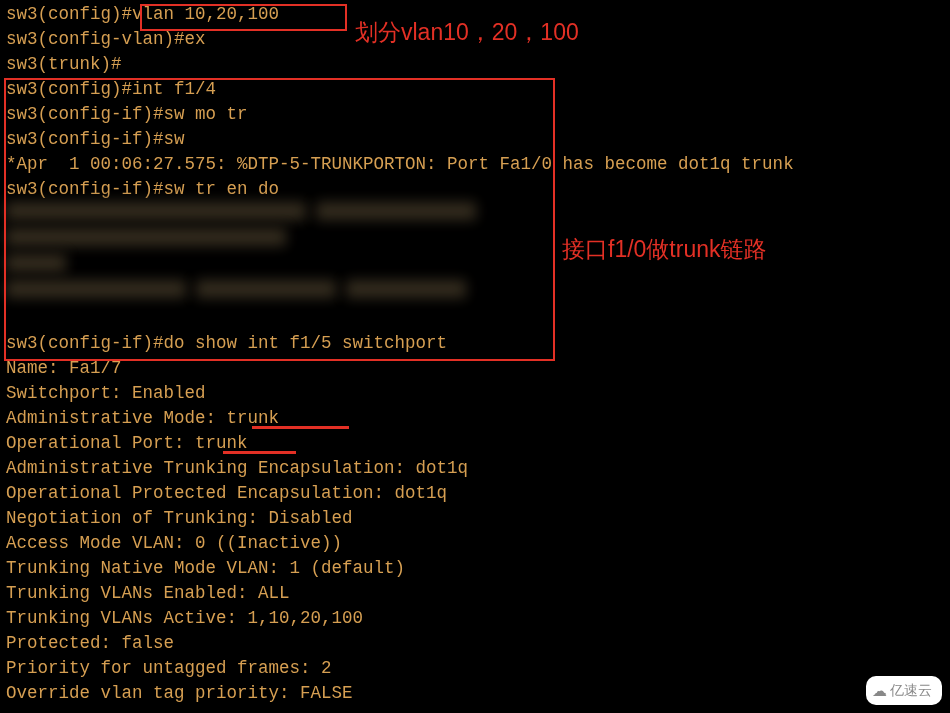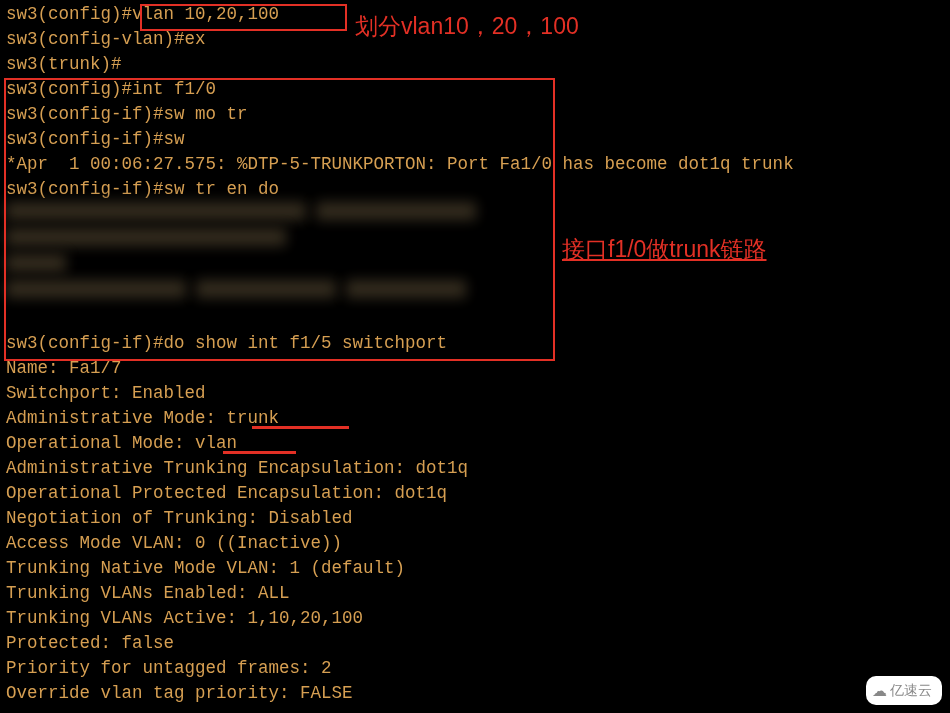--- a/index.html
+++ b/index.html
@@ -67,53 +67,53 @@
     font-size: 15px;
     color: #888;
   }
 </style>
 </head>
 <body>
 
 <div class="line">sw3(config)#vlan 10,20,100</div>
 <div class="line">sw3(config-vlan)#ex</div>
 <div class="line">sw3(trunk)#</div>
-<div class="line">sw3(config)#int f1/0</div>
+<div class="line">sw3(config)#int f1/4</div>
 <div class="line">sw3(config-if)#sw mo tr</div>
 <div class="line">sw3(config-if)#sw</div>
 <div class="line">*Apr  1 00:06:27.575: %DTP-5-TRUNKPORTON: Port Fa1/0 has become dot1q trunk</div>
 <div class="line">sw3(config-if)#sw tr en do</div>
 
 <div class="line"><span class="blur" style="width:300px;height:18px"></span><span class="blur" style="width:160px;height:18px"></span></div>
 <div class="line"><span class="blur" style="width:280px;height:18px"></span></div>
 <div class="line"><span class="blur" style="width:60px;height:18px"></span></div>
 <div class="line"><span class="blur" style="width:180px;height:18px"></span><span class="blur" style="width:140px;height:18px"></span><span class="blur" style="width:120px;height:18px"></span></div>
 <div class="line">&nbsp;</div>
 
 <div class="line">sw3(config-if)#do show int f1/5 switchport</div>
 <div class="line">Name: Fa1/7</div>
 <div class="line">Switchport: Enabled</div>
 <div class="line">Administrative Mode: trunk</div>
-<div class="line">Operational Mode: vlan</div>
+<div class="line">Operational Port: trunk</div>
 <div class="line">Administrative Trunking Encapsulation: dot1q</div>
 <div class="line">Operational Protected Encapsulation: dot1q</div>
 <div class="line">Negotiation of Trunking: Disabled</div>
 <div class="line">Access Mode VLAN: 0 ((Inactive))</div>
 <div class="line">Trunking Native Mode VLAN: 1 (default)</div>
 <div class="line">Trunking VLANs Enabled: ALL</div>
 <div class="line">Trunking VLANs Active: 1,10,20,100</div>
 <div class="line">Protected: false</div>
 <div class="line">Priority for untagged frames: 2</div>
 <div class="line">Override vlan tag priority: FALSE</div>
 
 <div class="box1" style="left:140px; top:4px; width:207px; height:27px;"></div>
 <div class="box1" style="left:4px; top:78px; width:551px; height:283px;"></div>
 
-<div class="annot" style="left:355px; top:14px;">划分vlan10，20，100</div>
-<div class="annot" style="left:562px; top:237px;text-decoration:underline;">接口f1/0做trunk链路</div>
+<div class="annot" style="left:355px; top:20px;">划分vlan10，20，100</div>
+<div class="annot" style="left:562px; top:237px;">接口f1/0做trunk链路</div>
 
 <div class="underline-red" style="left:252px; top:426px; width:97px;"></div>
 <div class="underline-red" style="left:223px; top:451px; width:73px;"></div>
 
 <div class="watermark">
   <span class="cloud">☁</span>
   <span>亿速云</span>
 </div>
 
 </body></html>

